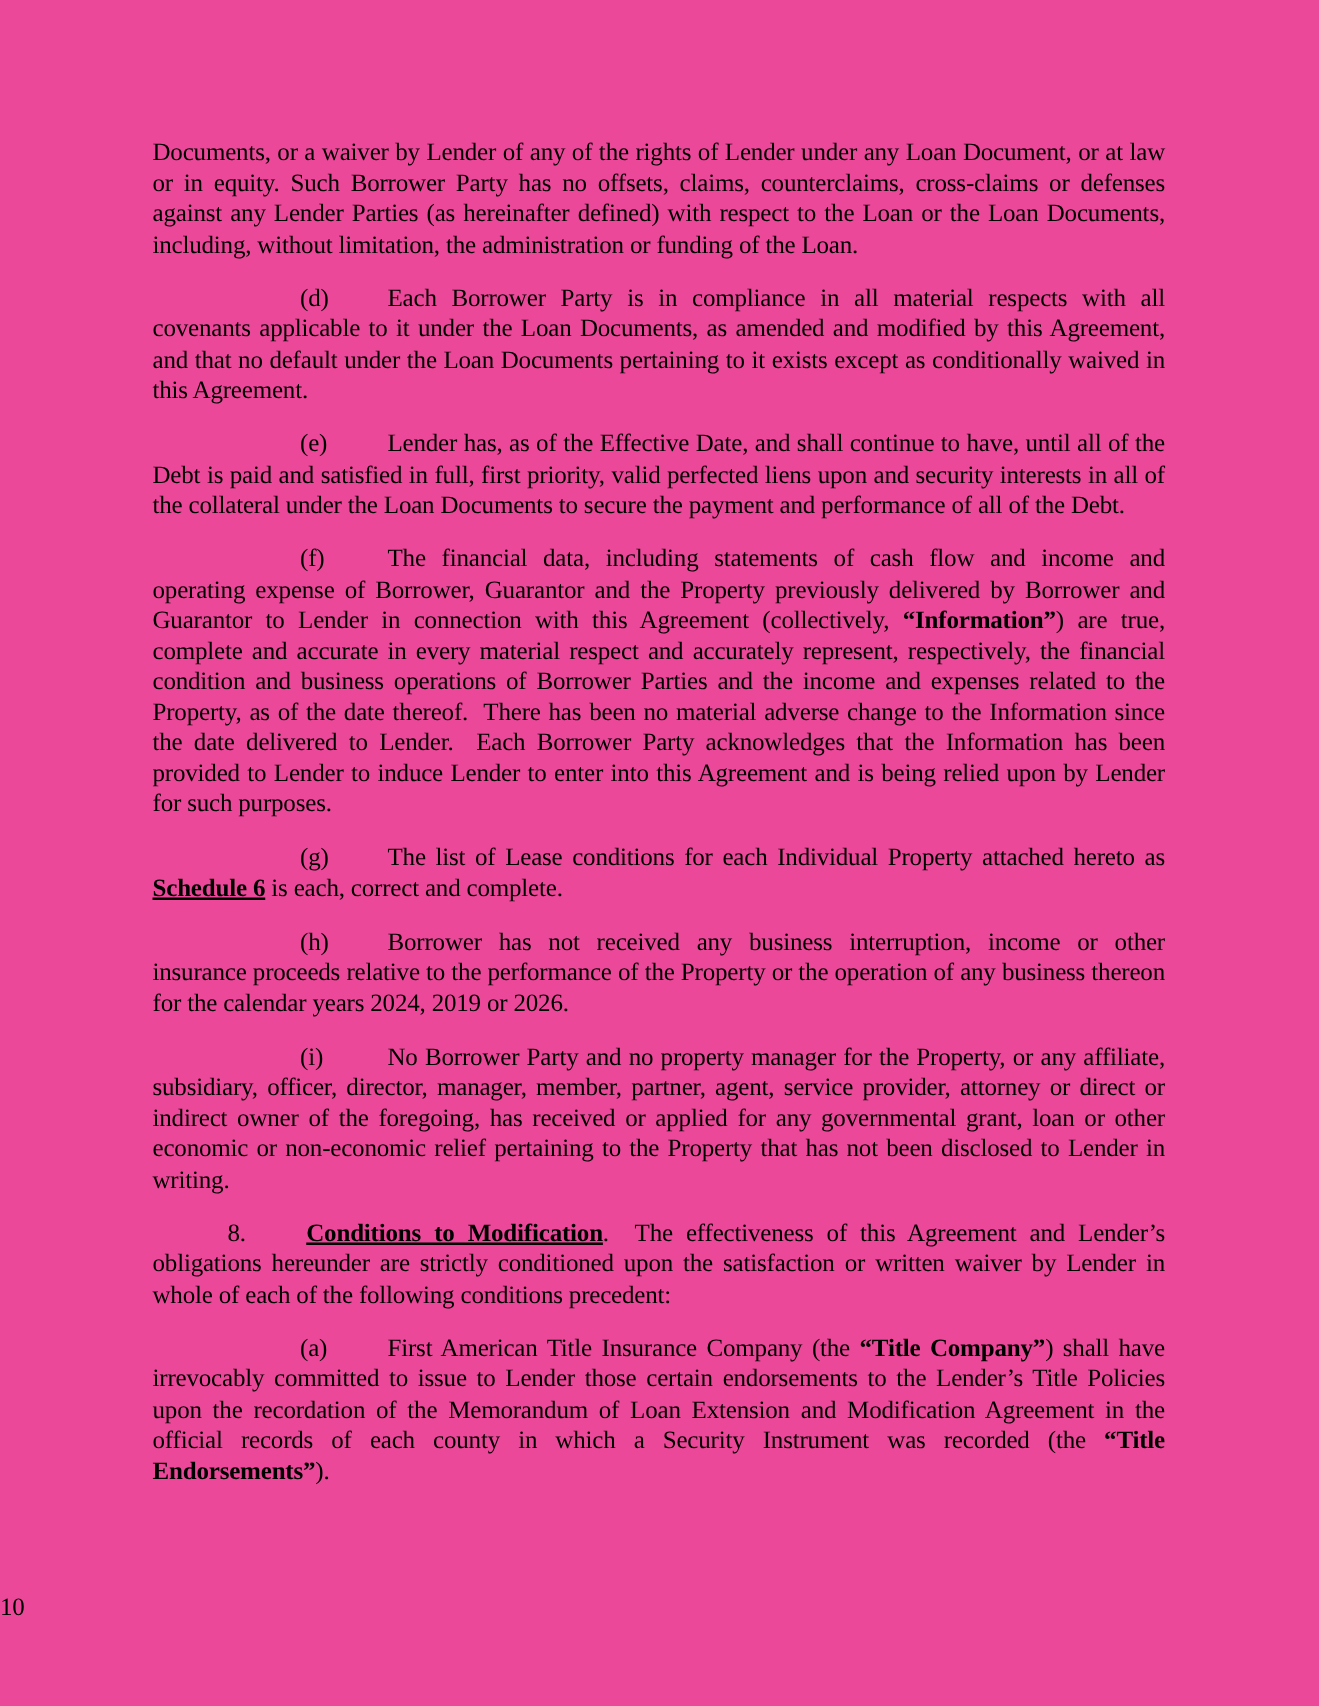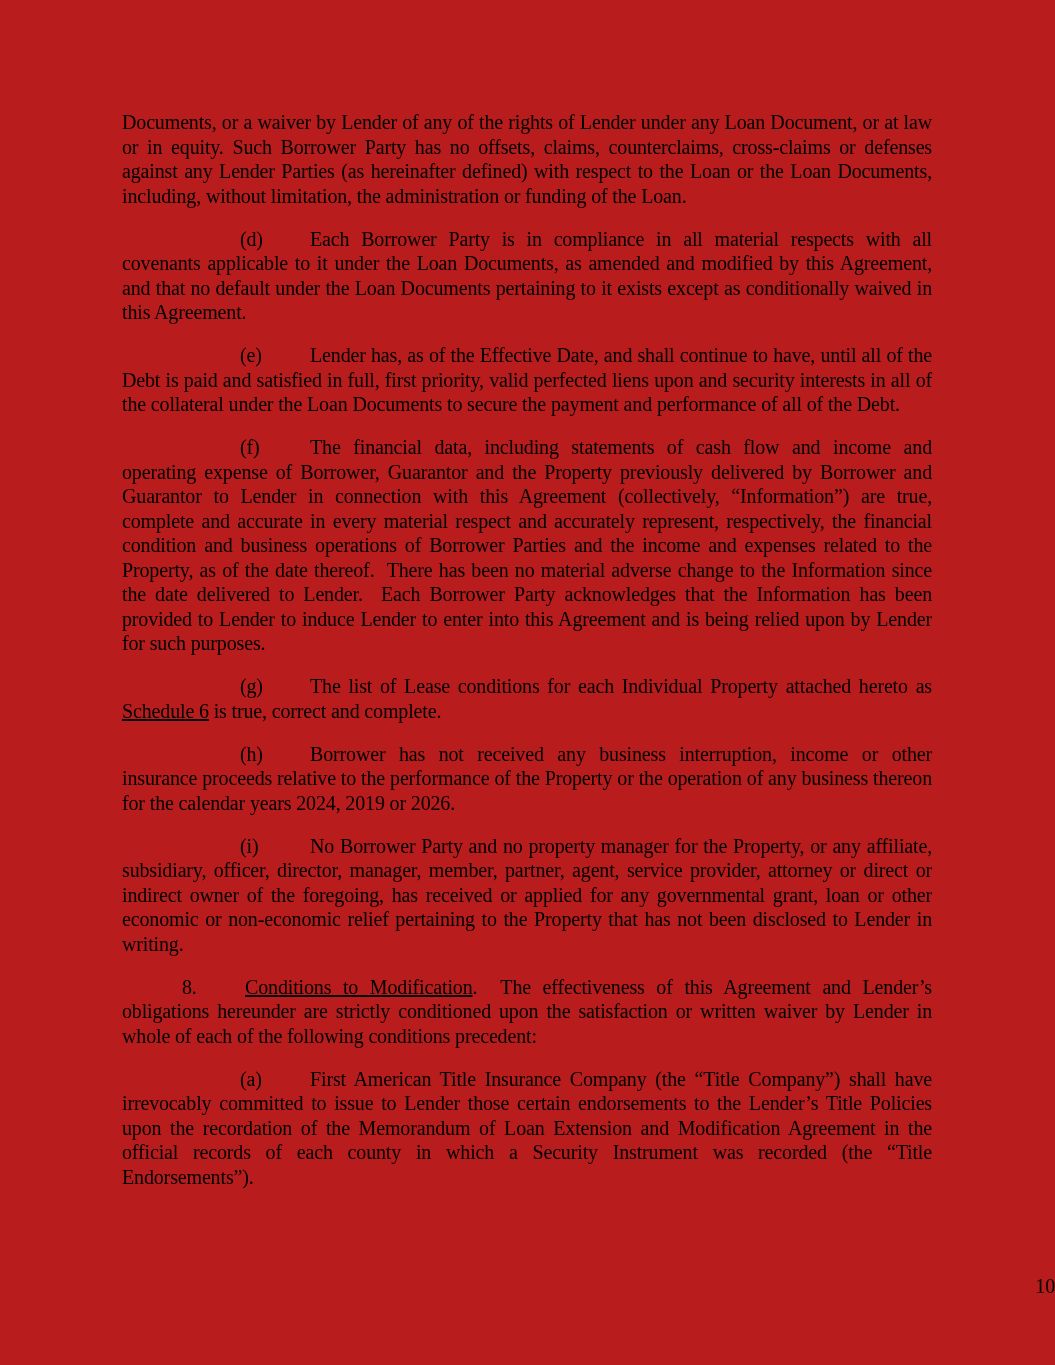--- a/index.html
+++ b/index.html
@@ -5,57 +5,57 @@
   html, body {
     margin: 0;
     padding: 0;
     background: #ffffff;
   }
   .page {
     position: relative;
     width: 1055px;
     height: 1365px;
     box-sizing: border-box;
-    background: #b91c1c;
+    background: #ec4899;
     color: #000000;
     font-family: "Liberation Serif", "DejaVu Serif", serif;
     font-size: 20px;
     padding: 110px 123px 0 122px;
     letter-spacing: -0.15px;
     overflow: hidden;
   }
   .para {
     margin: 0 0 18.5px 0;
     text-align: justify;
     line-height: 24.5px;
   }
   .indent-letter { display: inline-block; width: 118px; }
   .label-letter  { display: inline-block; width: 70px; }
   .indent-section { display: inline-block; width: 60px; }
   .label-section  { display: inline-block; width: 63px; }
-  .b { font-weight: normal; }
-  .u { text-decoration: underline; }
+  .b { font-weight: bold; }
+  .u { text-decoration: underline; font-weight: bold; }
   .page-number {
     position: absolute;
     top: 1274px;
     left: 0;
     right: 0;
-    text-align: right;
+    text-align: left;
     line-height: 24.5px;
   }
 </style>
 </head>
 <body>
 
 <div class="page">
   <div class="doc-body">
       <p class="para"><span class="">Documents, or a waiver by Lender of any of the rights of Lender under any Loan Document, or at law or in equity.  Such Borrower Party has no offsets, claims, counterclaims, cross-claims or defenses against any Lender Parties (as hereinafter defined) with respect to the Loan or the Loan Documents, including, without limitation, the administration or funding of the Loan.</span></p>
       <p class="para"><span class="indent-letter"></span><span class="label-letter">(d)</span><span class="">Each Borrower Party is in compliance in all material respects with all covenants applicable to it under the Loan Documents, as amended and modified by this Agreement, and that no default under the Loan Documents pertaining to it exists except as conditionally waived in this Agreement.</span></p>
       <p class="para"><span class="indent-letter"></span><span class="label-letter">(e)</span><span class="">Lender has, as of the Effective Date, and shall continue to have, until all of the Debt is paid and satisfied in full, first priority, valid perfected liens upon and security interests in all of the collateral under the Loan Documents to secure the payment and performance of all of the Debt.</span></p>
       <p class="para"><span class="indent-letter"></span><span class="label-letter">(f)</span><span class="">The financial data, including statements of cash flow and income and operating expense of Borrower, Guarantor and the Property previously delivered by Borrower and Guarantor to Lender in connection with this Agreement (collectively, </span><span class="b ">“Information”</span><span class="">) are true, complete and accurate in every material respect and accurately represent, respectively, the financial condition and business operations of Borrower Parties and the income and expenses related to the Property, as of the date thereof.&nbsp; There has been no material adverse change to the Information since the date delivered to Lender.&nbsp; Each Borrower Party acknowledges that the Information has been provided to Lender to induce Lender to enter into this Agreement and is being relied upon by Lender for such purposes.</span></p>
-      <p class="para"><span class="indent-letter"></span><span class="label-letter">(g)</span><span class="">The list of Lease conditions for each Individual Property attached hereto as </span><span class="u">Schedule 6</span><span class=""> is true, correct and complete.</span></p>
+      <p class="para"><span class="indent-letter"></span><span class="label-letter">(g)</span><span class="">The list of Lease conditions for each Individual Property attached hereto as </span><span class="u">Schedule 6</span><span class=""> is each, correct and complete.</span></p>
       <p class="para"><span class="indent-letter"></span><span class="label-letter">(h)</span><span class="">Borrower has not received any business interruption, income or other insurance proceeds relative to the performance of the Property or the operation of any business thereon for the calendar years 2024, 2019 or 2026.</span></p>
       <p class="para"><span class="indent-letter"></span><span class="label-letter">(i)</span><span class="">No Borrower Party and no property manager for the Property, or any affiliate, subsidiary, officer, director, manager, member, partner, agent, service provider, attorney or direct or indirect owner of the foregoing, has received or applied for any governmental grant, loan or other economic or non-economic relief pertaining to the Property that has not been disclosed to Lender in writing.</span></p>
       <p class="para"><span class="indent-section"></span><span class="label-section">8.</span><span class="u">Conditions to Modification</span><span class="">.&nbsp; The effectiveness of this Agreement and Lender’s obligations hereunder are strictly conditioned upon the satisfaction or written waiver by Lender in whole of each of the following conditions precedent:</span></p>
       <p class="para"><span class="indent-letter"></span><span class="label-letter">(a)</span><span class="">First American Title Insurance Company (the </span><span class="b ">“Title Company”</span><span class="">) shall have irrevocably committed to issue to Lender those certain endorsements to the Lender’s Title Policies upon the recordation of the Memorandum of Loan Extension and Modification Agreement in the official records of each county in which a Security Instrument was recorded (the </span><span class="b ">“Title Endorsements”</span><span class="">).</span></p>
     </div>
   <div class="page-number">10</div>
 </div>
 
 </body></html>

